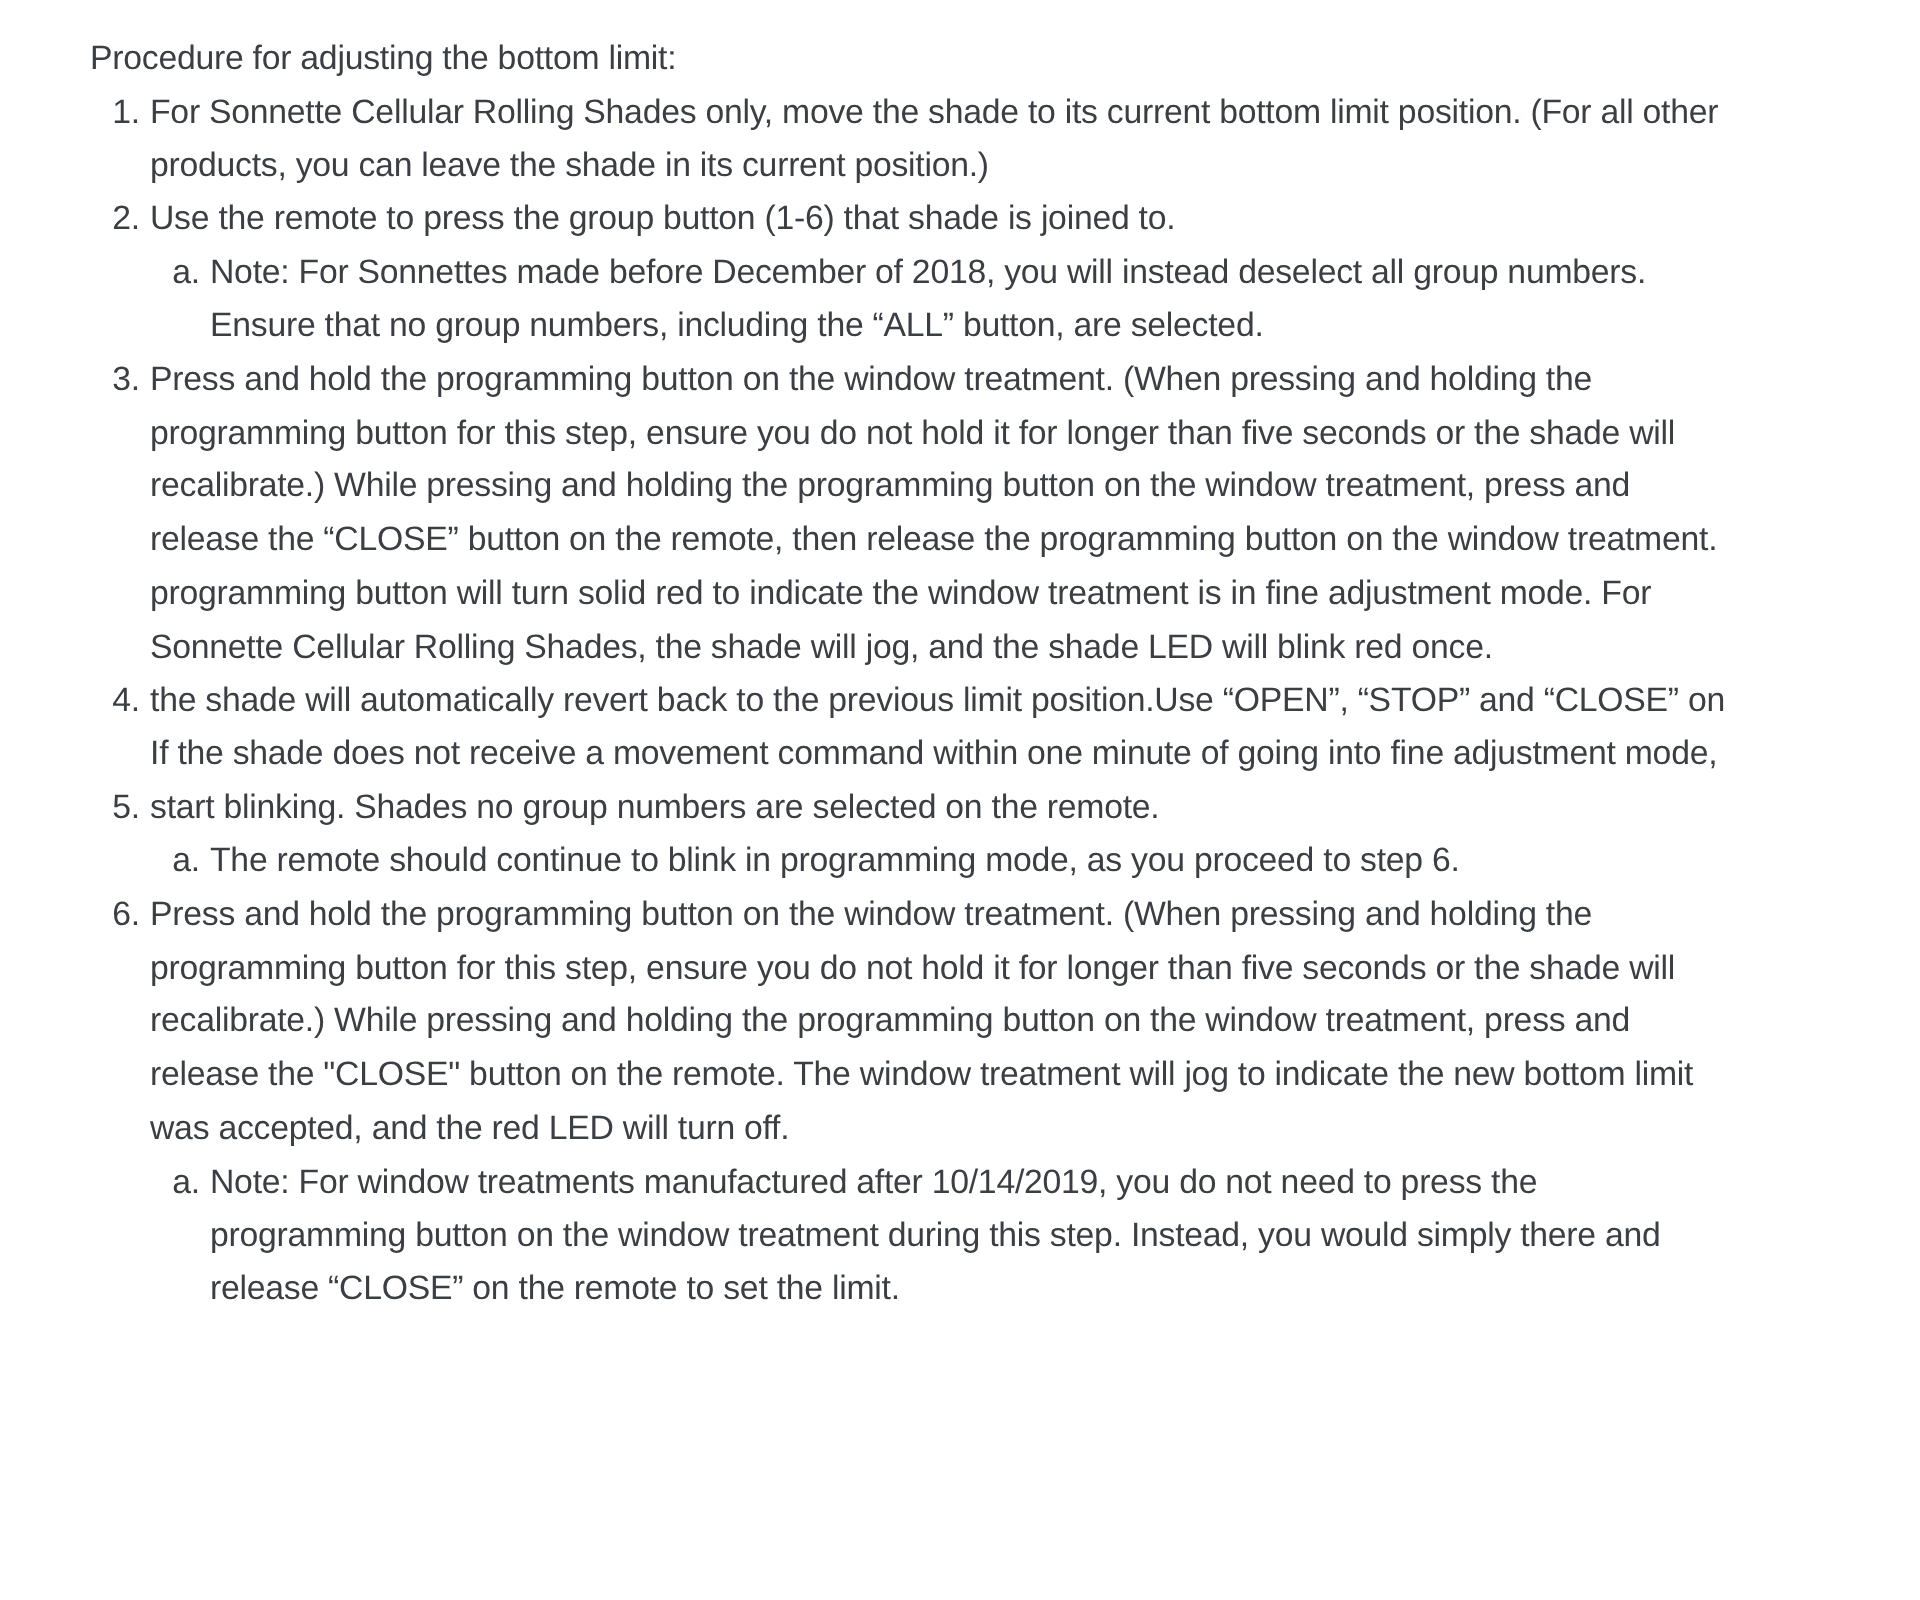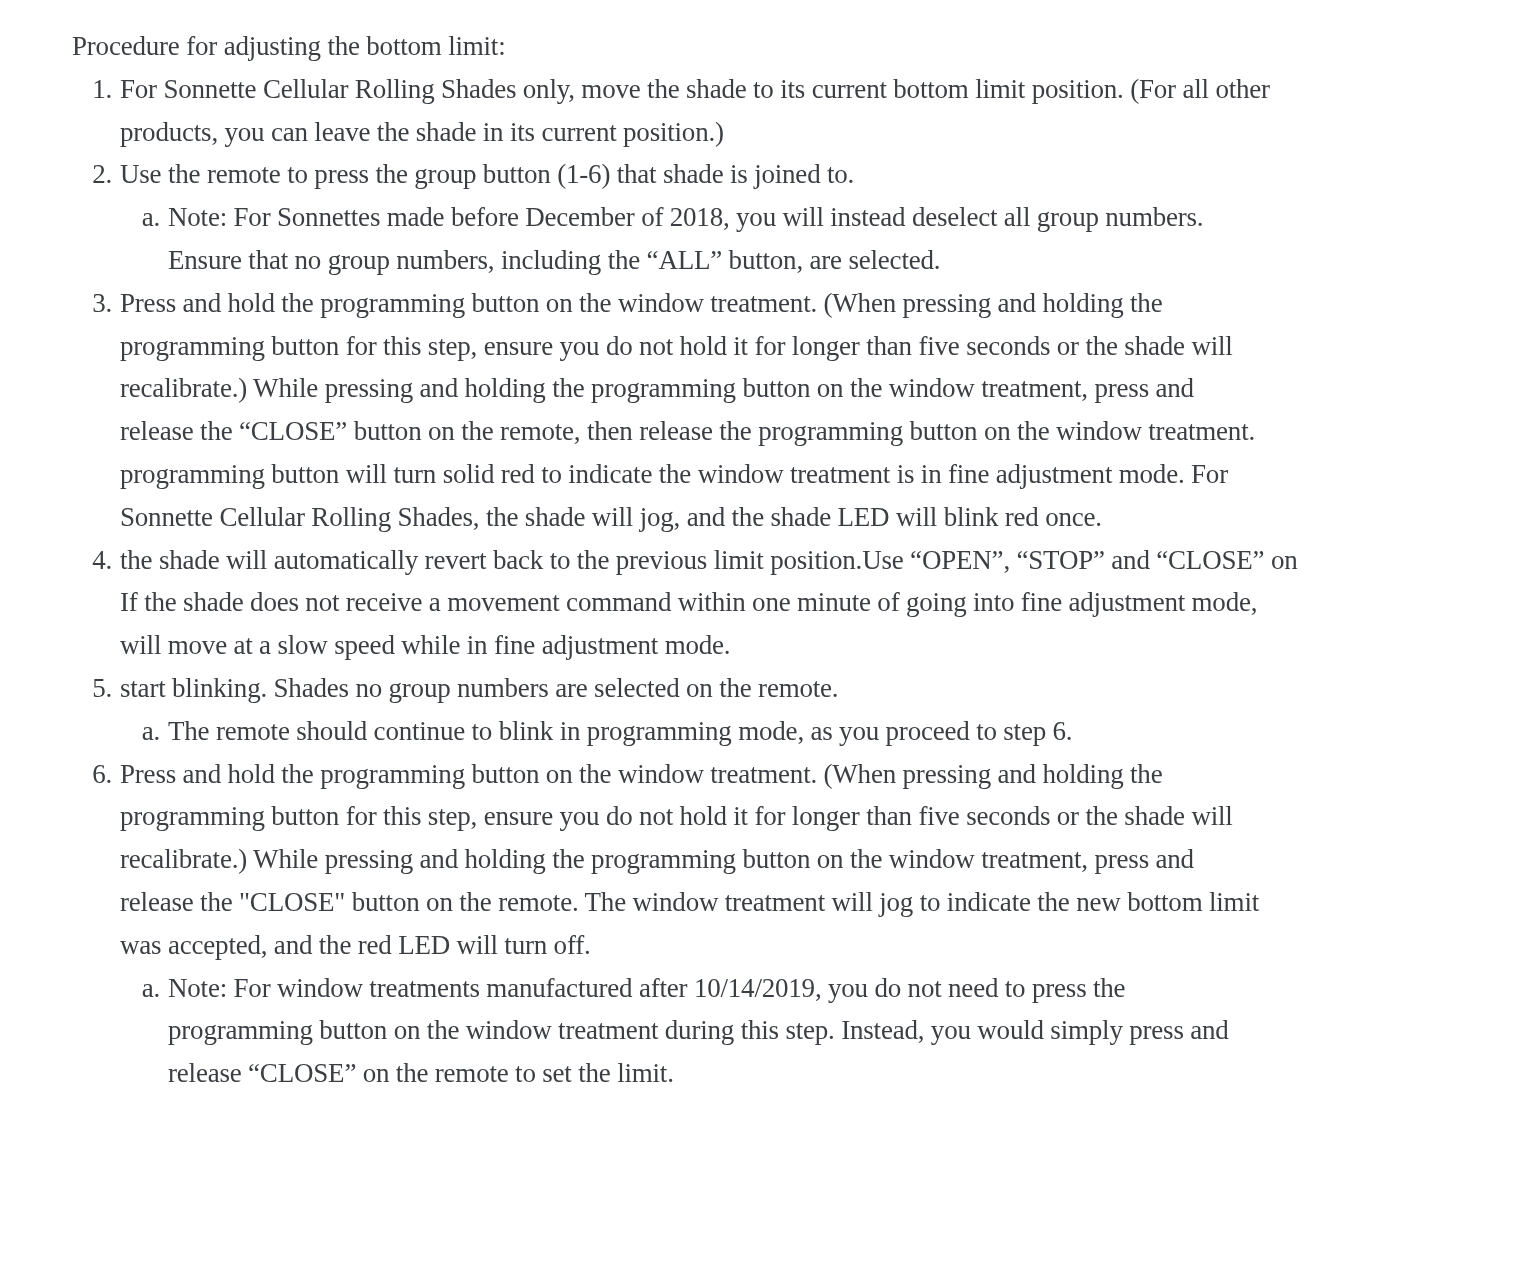--- a/index.html
+++ b/index.html
@@ -12,21 +12,20 @@
     height: 1280px;
     overflow: hidden;
     font-family: "Liberation Sans", "DejaVu Sans", sans-serif;
     color: #3b3f44;
   }
   .doc {
     padding: 25px 60px 0 72px;
     font-size: 27px;
     line-height: 42.8px;
     letter-spacing: -0.2px;
-    font-family: Liberation Serif, serif;
   }
   .title {
     white-space: nowrap;
   }
   .block {
     position: relative;
   }
   .block .marker {
     position: absolute;
     top: 0;
@@ -77,38 +76,37 @@
         <div class="line">programming button for this step, ensure you do not hold it for longer than five seconds or the shade will</div>
         <div class="line">recalibrate.) While pressing and holding the programming button on the window treatment, press and</div>
         <div class="line">release the “CLOSE” button on the remote, then release the programming button on the window treatment.</div>
         <div class="line">programming button will turn solid red to indicate the window treatment is in fine adjustment mode. For</div>
         <div class="line">Sonnette Cellular Rolling Shades, the shade will jog, and the shade LED will blink red once.</div>
       </div>
       <div class="block lvl1">
         <span class="marker">4.</span>
         <div class="line">the shade will automatically revert back to the previous limit position.Use “OPEN”, “STOP” and “CLOSE” on</div>
         <div class="line">If the shade does not receive a movement command within one minute of going into fine adjustment mode,</div>
-        <div class="line">will move at a slow speed while in fine adjustment mode.</div>
       </div>
       <div class="block lvl1">
         <span class="marker">5.</span>
         <div class="line">start blinking. Shades no group numbers are selected on the remote.</div>
       </div>
       <div class="block lvl2">
         <span class="marker">a.</span>
         <div class="line">The remote should continue to blink in programming mode, as you proceed to step 6.</div>
       </div>
       <div class="block lvl1">
         <span class="marker">6.</span>
         <div class="line">Press and hold the programming button on the window treatment. (When pressing and holding the</div>
         <div class="line">programming button for this step, ensure you do not hold it for longer than five seconds or the shade will</div>
         <div class="line">recalibrate.) While pressing and holding the programming button on the window treatment, press and</div>
         <div class="line">release the "CLOSE" button on the remote. The window treatment will jog to indicate the new bottom limit</div>
         <div class="line">was accepted, and the red LED will turn off.</div>
       </div>
       <div class="block lvl2">
         <span class="marker">a.</span>
         <div class="line">Note: For window treatments manufactured after 10/14/2019, you do not need to press the</div>
-        <div class="line">programming button on the window treatment during this step. Instead, you would simply press and</div>
+        <div class="line">programming button on the window treatment during this step. Instead, you would simply there and</div>
         <div class="line">release “CLOSE” on the remote to set the limit.</div>
       </div>
     </div>
 </div>
 
 </body></html>

